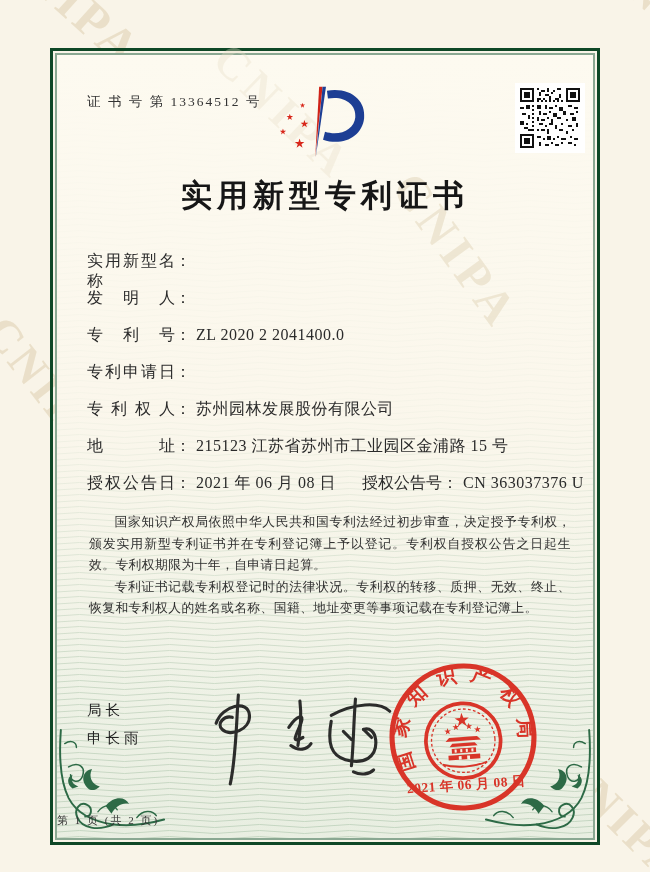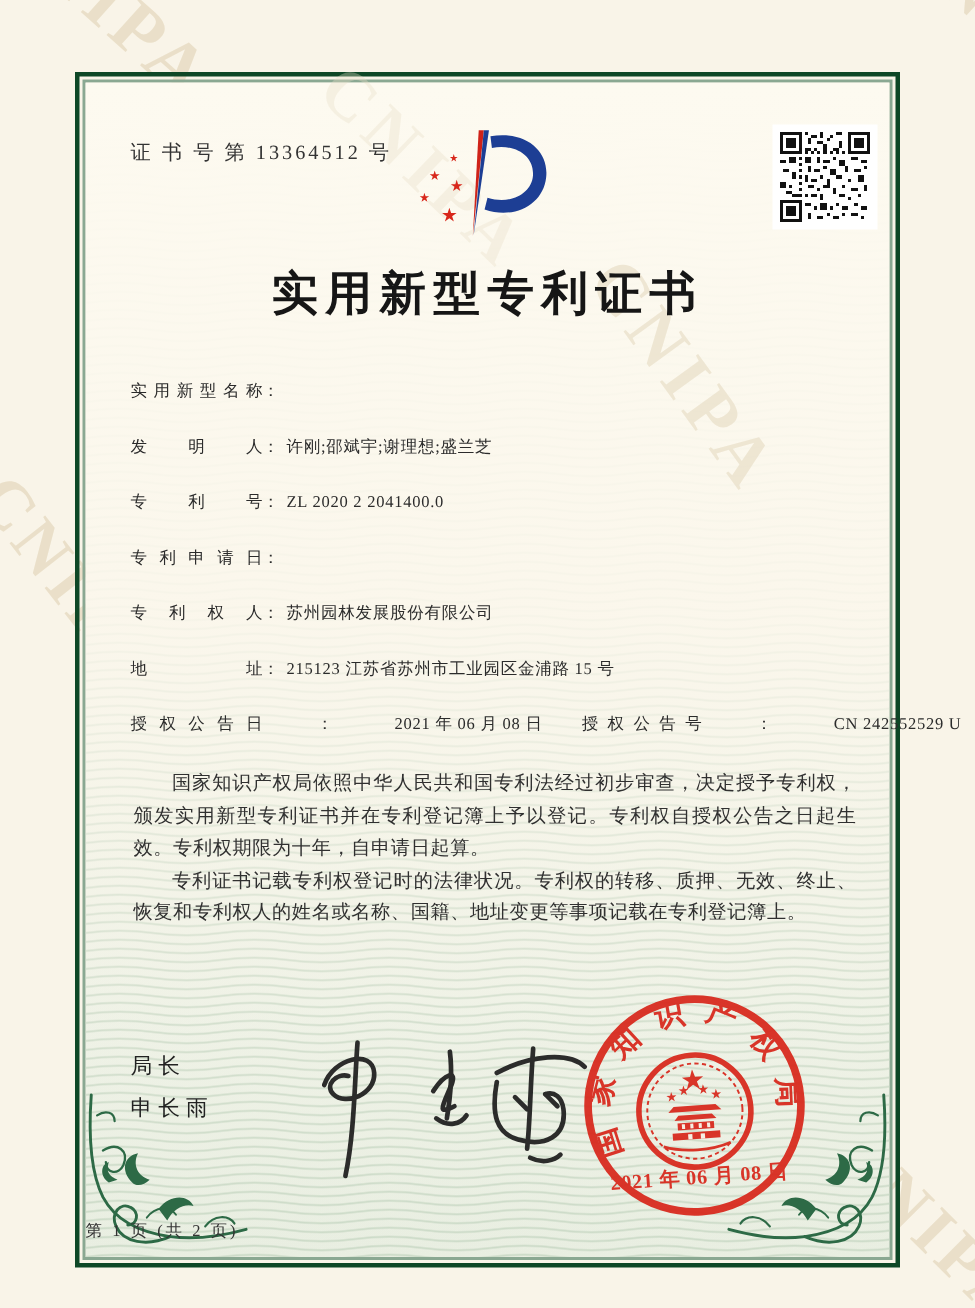--- a/index.html
+++ b/index.html
@@ -45,42 +45,42 @@
   .qr{
     position:absolute;right:8px;top:28px;width:70px;height:70px;background:#fff;
     display:flex;align-items:center;justify-content:center;
   }
   .qr svg{width:60px;height:60px;}
   .title{
     position:absolute;top:120px;left:0;width:100%;text-align:center;
     font-size:31px;font-weight:bold;letter-spacing:5px;color:#161616;
   }
   
-  .fields{position:absolute;left:30px;right:34px;top:196px;font-size:11px;color:#2b2b2b;}
+  .fields{position:absolute;left:30px;right:34px;top:196px;font-size:16px;color:#2b2b2b;}
   .row{height:37px;display:flex;align-items:flex-start;line-height:20px;}
   .lbl{
     display:inline-block;width:88px;flex:none;
     text-align:justify;text-align-last:justify;text-justify:inter-character;
   }
   .colon{flex:none;}
   .val{margin-left:5px;letter-spacing:.5px;white-space:nowrap;}
-  .pair{display:flex;gap:36px;}
+  .pair{display:flex;}
   .pair2{margin-left:26px;}
   .pair2 .lbl{width:80px;}
   
   .paras{
     position:absolute;left:32px;right:22px;top:457px;
     font-size:12.8px;line-height:21.5px;letter-spacing:.4px;color:#303030;
     text-align:justify;
   }
   .paras p{margin:0;text-indent:2em;}
   
   .officer{
     position:absolute;left:30px;top:642px;z-index:3;
-    font-family:Liberation Serif, serif;
+    font-family:Liberation Mono, monospace;
     font-size:14.5px;letter-spacing:4px;color:#222;line-height:28px;
   }
   .signature{position:absolute;left:145px;top:630px;width:212px;height:106px;z-index:3;}
   .seal{position:absolute;left:322px;top:598px;width:168px;height:168px;z-index:4;}
   .flourish{position:absolute;width:112px;height:112px;bottom:-2px;z-index:2;pointer-events:none;}
   .fl-left{left:-2px;}
   .fl-right{right:-2px;transform:scaleX(-1);}
   .footer{
     position:absolute;bottom:10px;left:0;width:100%;text-align:left;
     font-size:11px;letter-spacing:2px;color:#333;z-index:3;
@@ -277,21 +277,20 @@
       <div class="title">实用新型专利证书</div>
 
       <div class="fields">
         <div class="row">
           <span class="lbl">实用新型名称</span>
             <span class="colon">：</span>
         </div>
         <div class="row">
           <span class="lbl">发明人</span>
             <span class="colon">：</span>
-          <span class="val">许刚;邵斌宇;谢理想;盛兰芝</span>
         </div>
         <div class="row">
           <span class="lbl">专利号</span>
             <span class="colon">：</span>
           <span class="val">ZL 2020 2 2041400.0</span>
         </div>
         <div class="row">
           <span class="lbl">专利申请日</span>
             <span class="colon">：</span>
         </div>
@@ -307,21 +306,21 @@
         </div>
         <div class="row">
           <span class="pair">
             <span class="lbl">授权公告日</span>
               <span class="colon">：</span>
             <span class="val">2021 年 06 月 08 日</span>
           </span>
           <span class="pair pair2">
             <span class="lbl">授权公告号</span>
               <span class="colon">：</span>
-            <span class="val">CN 242552529 U</span>
+            <span class="val">CN 363037376 U</span>
           </span>
         </div>
       </div>
 
       <div class="paras">
         <p>国家知识产权局依照中华人民共和国专利法经过初步审查，决定授予专利权，颁发实用新型专利证书并在专利登记簿上予以登记。专利权自授权公告之日起生效。专利权期限为十年，自申请日起算。</p>
         <p>专利证书记载专利权登记时的法律状况。专利权的转移、质押、无效、终止、恢复和专利权人的姓名或名称、国籍、地址变更等事项记载在专利登记簿上。</p>
       </div>
 
       <div class="officer">

